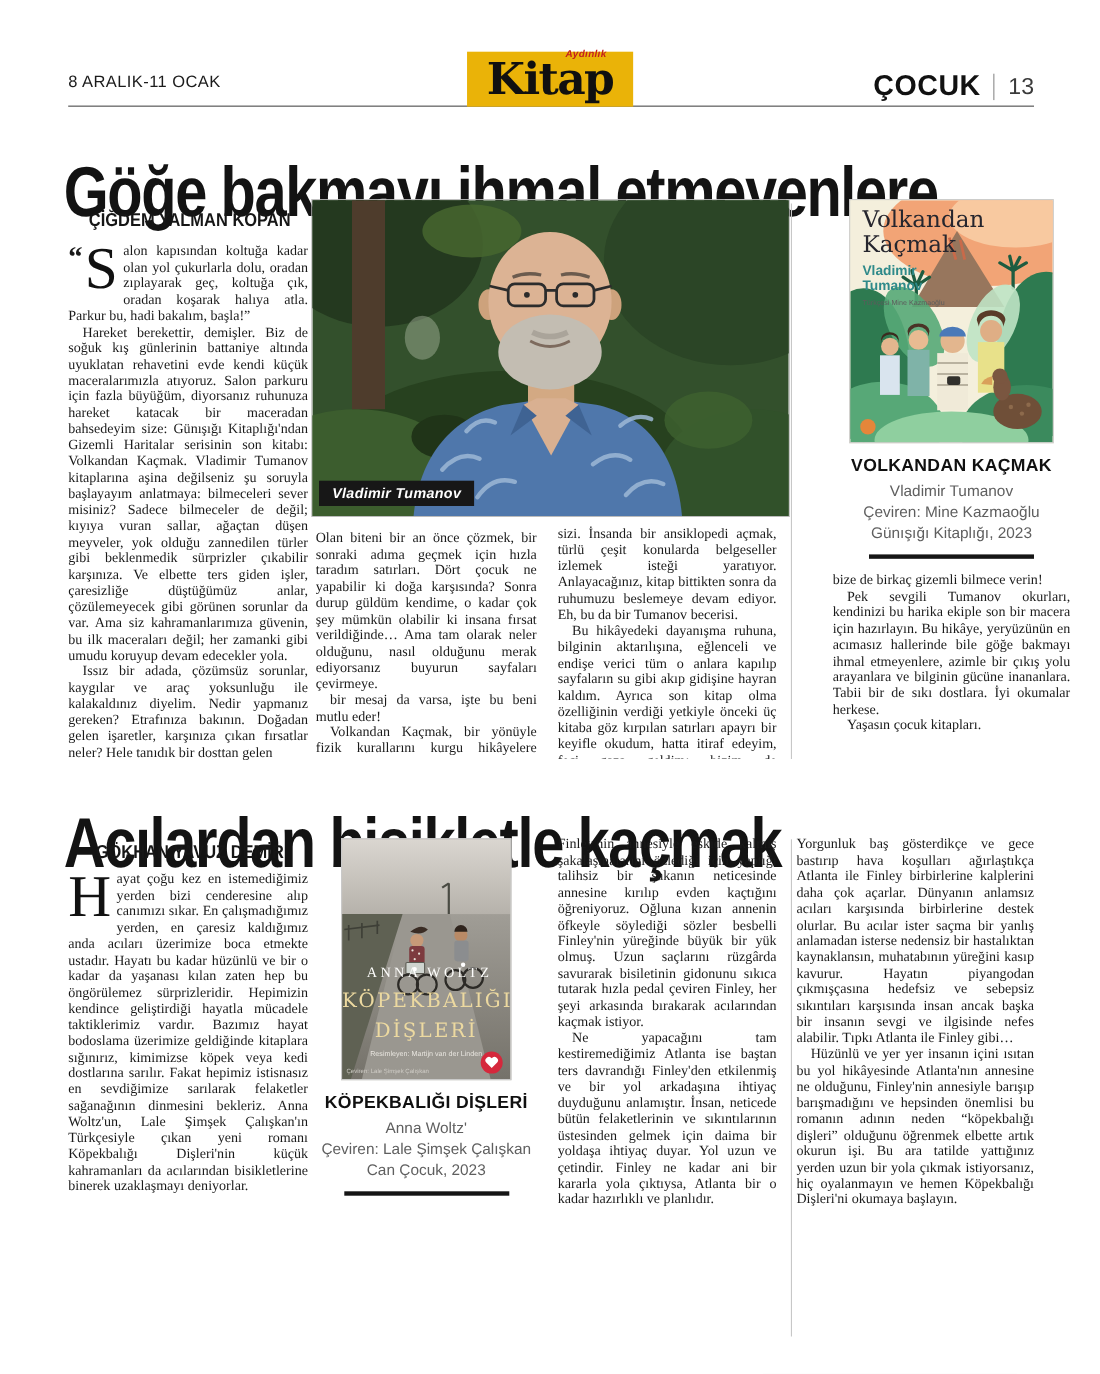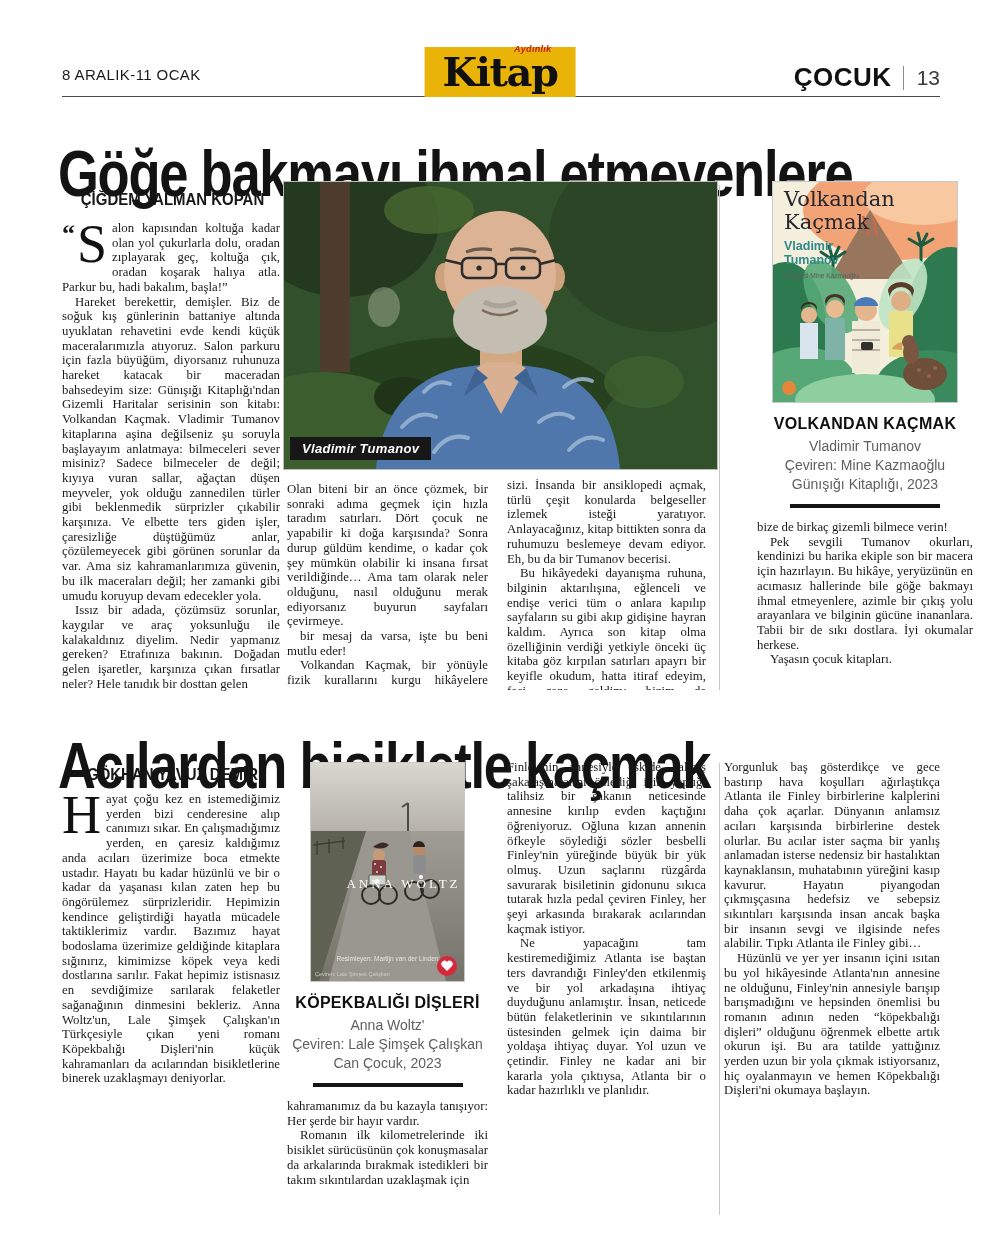--- a/index.html
+++ b/index.html
@@ -72,21 +72,21 @@
   .book-rule{width:150px;height:4px;background:#151515;margin:10px auto 12px;}
 
   
   .c1-title{position:absolute;left:11px;top:6px;width:132px;font-family:"DejaVu Serif",serif;
             font-size:21px;line-height:23px;color:#26262e;}
   .c1-author{position:absolute;left:11px;top:57px;width:80px;
              font:bold 12.5px/14px "Liberation Sans",sans-serif;color:#2f8a8a;}
   .c1-trans{position:absolute;left:11px;top:90px;font:6.5px "Liberation Sans",sans-serif;color:#5c5c5c;}
 
   
-  .c2-author{position:absolute;left:16px;top:113px;width:100%;text-align:center;color:#fdfdfb;
+  .c2-author{position:absolute;left:3px;top:113px;width:100%;text-align:center;color:#fdfdfb;
              font-family:"Liberation Serif",serif;font-size:13px;letter-spacing:3px;}
   .c2-title{position:absolute;left:0;top:133px;width:100%;text-align:center;color:#ecd9a0;
             font-family:"DejaVu Serif",serif;font-size:18px;line-height:28px;letter-spacing:2px;}
   .c2-illus{position:absolute;left:0;top:192px;width:100%;text-align:center;
             font:6.5px "Liberation Sans",sans-serif;color:#e8e5df;}
   .c2-trans{position:absolute;left:4px;bottom:4px;font:5.5px "Liberation Sans",sans-serif;color:#cfccc6;}
 </style>
 </head>
 <body>
 
@@ -309,34 +309,34 @@
         <circle cx="103" cy="128" r="9" fill="none" stroke="#2c2a26" stroke-width="2"></circle>
         <circle cx="119" cy="126" r="9" fill="none" stroke="#2c2a26" stroke-width="2"></circle>
         <circle cx="110" cy="114" r="2" fill="#ffffff"></circle>
 
         <g>
           <circle cx="136" cy="203" r="10" fill="#d5283c"></circle>
           <path d="M136,208 l-5,-5 a3,3 0 0 1 5,-4 a3,3 0 0 1 5,4 Z" fill="#ffffff"></path>
         </g>
       </svg>
       <div class="c2-author">ANNA WOLTZ</div>
+      <div class="c2-title">
+        <div>KÖPEKBALIĞI</div>
+        <div>DİŞLERİ</div>
+      </div>
       <div class="c2-illus">Resimleyen: Martijn van der Linden</div>
       <div class="c2-trans">Çeviren: Lale Şimşek Çalışkan</div>
     </div>
     <div class="book-title">KÖPEKBALIĞI DİŞLERİ</div>
     <div class="book-info">
       <div>Anna Woltz'</div>
       <div>Çeviren: Lale Şimşek Çalışkan</div>
       <div>Can Çocuk, 2023</div>
     </div>
     <div class="book-rule"></div>
-    <div class="body-text">
-        <p>kahramanımız da bu kazayla tanışıyor: Her şerde bir hayır vardır.</p>
-        <p>Romanın ilk kilometrelerinde iki bisiklet sürücüsünün çok konuşmasalar da arkalarında bırakmak istedikleri bir takım sıkıntılardan uzaklaşmak için</p>
-      </div>
   </div>
 
   <div id="a2c3">
     <div class="body-text" style="height:100%">
         <p>Finley'nin annesiyle eskide kalmış şakalaşmalarını özlediği için yaptığı talihsiz bir şakanın neticesinde annesine kırılıp evden kaçtığını öğreniyoruz. Oğluna kızan annenin öfkeyle söylediği sözler besbelli Finley'nin yüreğinde büyük bir yük olmuş. Uzun saçlarını rüzgârda savurarak bisiletinin gidonunu sıkıca tutarak hızla pedal çeviren Finley, her şeyi arkasında bırakarak acılarından kaçmak istiyor.</p>
         <p>Ne yapacağını tam kestiremediğimiz Atlanta ise baştan ters davrandığı Finley'den etkilenmiş ve bir yol arkadaşına ihtiyaç duyduğunu anlamıştır. İnsan, neticede bütün felaketlerinin ve sıkıntılarının üstesinden gelmek için daima bir yoldaşa ihtiyaç duyar. Yol uzun ve çetindir. Finley ne kadar ani bir kararla yola çıktıysa, Atlanta bir o kadar hazırlıklı ve planlıdır.</p>
       </div>
   </div>
 
   <div id="a2c4">

